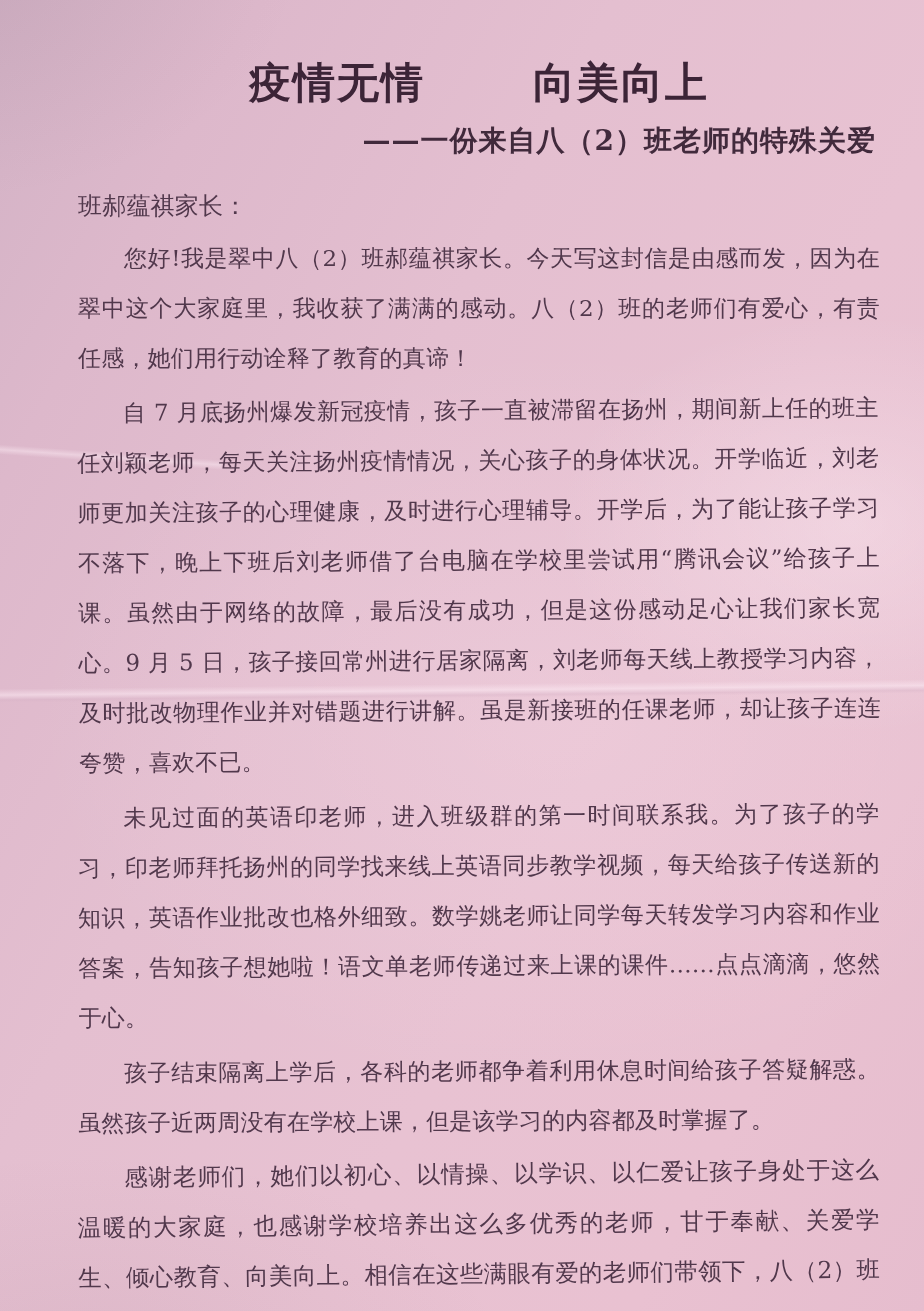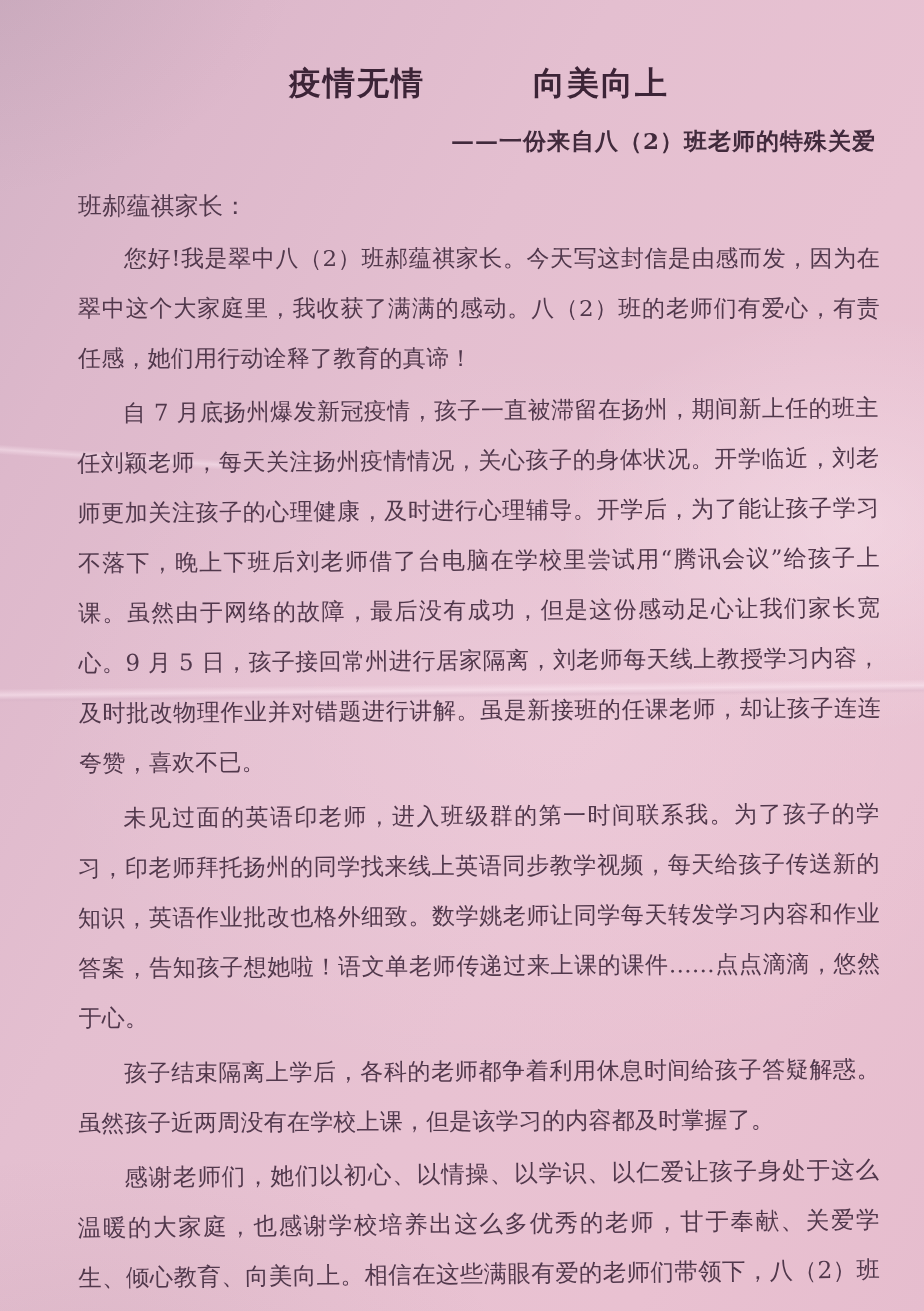--- a/index.html
+++ b/index.html
@@ -49,31 +49,31 @@
     left: 78px;
     top: 0;
     width: 802px;
   }
 
   .title-row {
     margin-top: 60px;
     display: flex;
     justify-content: center;
     column-gap: 108px;
-    font-size: 32px;
+    font-size: 42px;
     line-height: 46px;
     font-weight: 700;
     color: #3c2437;
     letter-spacing: 2px;
   }
   .subtitle {
     margin-top: 16px;
     text-align: right;
     padding-right: 4px;
-    font-size: 23px;
+    font-size: 28px;
     line-height: 38px;
     font-weight: 700;
     color: #412a3c;
     letter-spacing: 1px;
   }
 
   .body-text {
     font-size: 23px;
     line-height: 50px;
     letter-spacing: 0.2px;

